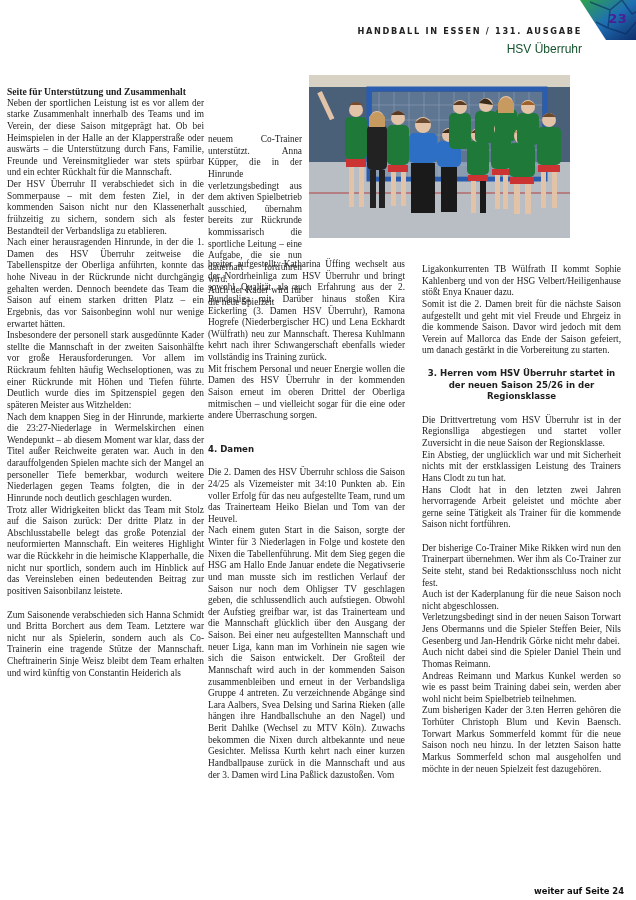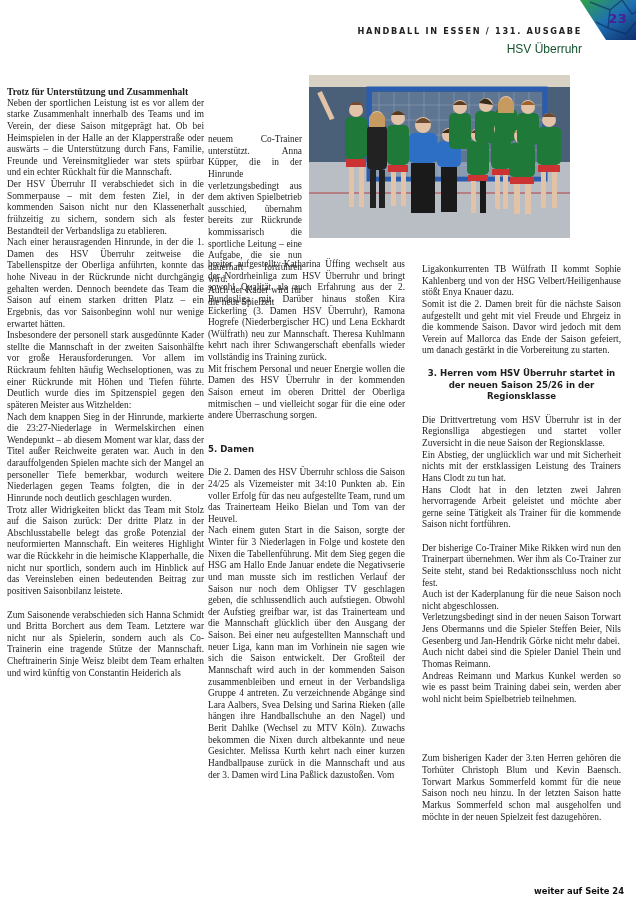--- a/index.html
+++ b/index.html
@@ -160,51 +160,51 @@
           <rect x="232" y="97" width="5" height="36" fill="#e3c3a8"></rect>
           <rect x="243" y="97" width="5" height="36" fill="#e3c3a8"></rect>
           <circle cx="240" cy="45" r="7" fill="#e3c3a8"></circle>
           <path d="M233,42 Q240,34 247,42" fill="#6a4a30"></path>
         </g>
     </g>
   </svg>
 </div>
 
 <div class="col col1">
-  <p class="kicker" lang="de" style="hyphens: auto;">Trotz für Unterstützung und Zusammenhalt</p>
+  <p class="kicker" lang="de" style="hyphens: auto;">Seite für Unterstützung und Zusammenhalt</p>
   <p lang="de" style="hyphens: auto;">Neben der sportlichen Leistung ist es vor allem der starke Zusammenhalt innerhalb des Teams und im Verein, der diese Saison mitgeprägt hat. Ob bei Heimspielen in der Halle an der Klapperstraße oder auswärts – die Unterstützung durch Fans, Familie, Freunde und Vereinsmitglieder war stets spürbar und ein echter Rückhalt für die Mannschaft.</p>
   <p lang="de" style="hyphens: auto;">Der HSV Überruhr II verabschiedet sich in die Sommerpause – mit dem festen Ziel, in der kommenden Saison nicht nur den Klassenerhalt frühzeitig zu sichern, sondern sich als fester Bestandteil der Verbandsliga zu etablieren.</p>
   <p lang="de" style="hyphens: auto;">Nach einer herausragenden Hinrunde, in der die 1. Damen des HSV Überruhr zeitweise die Tabellenspitze der Oberliga anführten, konnte das hohe Niveau in der Rückrunde nicht durchgängig gehalten werden. Dennoch beendete das Team die Saison auf einem starken dritten Platz – ein Ergebnis, das vor Saisonbeginn wohl nur wenige erwartet hätten.</p>
   <p lang="de" style="hyphens: auto;">Insbesondere der personell stark ausgedünnte Kader stellte die Mannschaft in der zweiten Saisonhälfte vor große Herausforderungen. Vor allem im Rückraum fehlten häufig Wechseloptionen, was zu einer Rückrunde mit Höhen und Tiefen führte. Deutlich wurde dies im Spitzenspiel gegen den späteren Meister aus Witzhelden:</p>
   <p lang="de" style="hyphens: auto;">Nach dem knappen Sieg in der Hinrunde, markierte die 23:27-Niederlage in Wermelskirchen einen Wendepunkt – ab diesem Moment war klar, dass der Titel außer Reichweite geraten war. Auch in den darauffolgenden Spielen machte sich der Mangel an personeller Tiefe bemerkbar, wodurch weitere Niederlagen gegen Teams folgten, die in der Hinrunde noch deutlich geschlagen wurden.</p>
   <p lang="de" style="hyphens: auto;">Trotz aller Widrigkeiten blickt das Team mit Stolz auf die Saison zurück: Der dritte Platz in der Abschlusstabelle belegt das große Potenzial der neuformierten Mannschaft. Ein weiteres Highlight war die Rückkehr in die heimische Klapperhalle, die nicht nur sportlich, sondern auch im Hinblick auf das Vereinsleben einen bedeutenden Beitrag zur positiven Saisonbilanz leistete.</p>
   <p class="gap" lang="de" style="hyphens: auto; margin-top: 12px;">Zum Saisonende verabschieden sich Hanna Schmidt und Britta Borchert aus dem Team. Letztere war nicht nur als Spielerin, sondern auch als Co-Trainerin eine tragende Stütze der Mannschaft. Cheftrainerin Sinje Weisz bleibt dem Team erhalten und wird künftig von Constantin Heiderich als</p>
 </div>
 
 <div class="col col2a">
   <p lang="de" style="hyphens: auto; margin-top: 48px;">neuem Co-Trainer unterstützt. Anna Küpper, die in der Hinrunde verletzungsbedingt aus dem aktiven Spielbetrieb ausschied, übernahm bereits zur Rückrunde kommissarisch die sportliche Leitung – eine Aufgabe, die sie nun dauerhaft fortführen wird.</p>
   <p lang="de" style="hyphens: auto;">Auch der Kader wird für die neue Spielzeit</p>
 </div>
 
 <div class="col col2b">
   <p lang="de" style="hyphens: auto;">breiter aufgestellt: Katharina Üffing wechselt aus der Nordrheinliga zum HSV Überruhr und bringt sowohl Qualität als auch Erfahrung aus der 2. Bundesliga mit. Darüber hinaus stoßen Kira Eickerling (3. Damen HSV Überruhr), Ramona Hogrefe (Niederbergischer HC) und Lena Eckhardt (Wülfrath) neu zur Mannschaft. Theresa Kuhlmann kehrt nach ihrer Schwangerschaft ebenfalls wieder vollständig ins Training zurück.</p>
   <p lang="de" style="hyphens: auto;">Mit frischem Personal und neuer Energie wollen die Damen des HSV Überruhr in der kommenden Saison erneut im oberen Drittel der Oberliga mitmischen – und vielleicht sogar für die eine oder andere Überraschung sorgen.</p>
-  <p class="h3" style="margin-top: 22px !important; hyphens: auto;" lang="de">5. Damen</p>
+  <p class="h3" style="margin-top: 22px !important; hyphens: auto;" lang="de">4. Damen</p>
   <p lang="de" style="hyphens: auto;">Die 2. Damen des HSV Überruhr schloss die Saison 24/25 als Vizemeister mit 34:10 Punkten ab. Ein voller Erfolg für das neu aufgestellte Team, rund um das Trainerteam Heiko Bielan und Tom van der Heuvel.</p>
   <p lang="de" style="hyphens: auto;">Nach einem guten Start in die Saison, sorgte der Winter für 3 Niederlagen in Folge und kostete den Nixen die Tabellenführung. Mit dem Sieg gegen die HSG am Hallo Ende Januar endete die Negativserie und man musste sich im restlichen Verlauf der Saison nur noch dem Ohligser TV geschlagen geben, die schlussendlich auch aufstiegen. Obwohl der Aufstieg greifbar war, ist das Trainerteam und die Mannschaft glücklich über den Ausgang der Saison. Bei einer neu aufgestellten Mannschaft und neuer Liga, kann man im Vorhinein nie sagen wie sich die Saison entwickelt. Der Großteil der Mannschaft wird auch in der kommenden Saison zusammenbleiben und erneut in der Verbandsliga Gruppe 4 antreten. Zu verzeichnende Abgänge sind Lara Aalbers, Svea Delsing und Sarina Rieken (alle hängen ihre Handballschuhe an den Nagel) und Berit Dahlke (Wechsel zu MTV Köln). Zuwachs bekommen die Nixen durch altbekannte und neue Gesichter. Melissa Kurth kehrt nach einer kurzen Handballpause zurück in die Mannschaft und aus der 3. Damen wird Lina Paßlick dazustoßen. Vom</p>
 </div>
 
 <div class="col col3">
   <p lang="de" style="hyphens: auto;">Ligakonkurrenten TB Wülfrath II kommt Sophie Kahlenberg und von der HSG Velbert/Heiligenhause stößt Enya Knauer dazu.</p>
   <p lang="de" style="hyphens: auto;">Somit ist die 2. Damen breit für die nächste Saison aufgestellt und geht mit viel Freude und Ehrgeiz in die kommende Saison. Davor wird jedoch mit dem Verein auf Mallorca das Ende der Saison gefeiert, um danach gestärkt in die Vorbereitung zu starten.</p>
   <p class="h3" lang="de" style="hyphens: auto; text-align: center;">3. Herren vom HSV Überruhr startet in der neuen Saison 25/26 in der Regionsklasse</p>
   <p lang="de" style="hyphens: auto;">Die Drittvertretung vom HSV Überruhr ist in der Regionslliga abgestiegen und startet voller Zuversicht in die neue Saison der Regionsklasse.</p>
   <p lang="de" style="hyphens: auto;">Ein Abstieg, der unglücklich war und mit Sicherheit nichts mit der erstklassigen Leistung des Trainers Hans Clodt zu tun hat.</p>
   <p lang="de" style="hyphens: auto;">Hans Clodt hat in den letzten zwei Jahren hervorragende Arbeit geleistet und möchte aber gerne seine Tätigkeit als Trainer für die kommende Saison nicht fortführen.</p>
   <p class="gap" lang="de" style="hyphens: auto;">Der bisherige Co-Trainer Mike Rikken wird nun den Trainerpart übernehmen. Wer ihm als Co-Trainer zur Seite steht, stand bei Redaktionsschluss noch nicht fest.</p>
   <p lang="de" style="hyphens: auto;">Auch ist der Kaderplanung für die neue Saison noch nicht abgeschlossen.</p>
   <p lang="de" style="hyphens: auto;">Verletzungsbedingt sind in der neuen Saison Torwart Jens Obermanns und die Spieler Steffen Beier, Nils Gesenberg und Jan-Hendrik Görke nicht mehr dabei.</p>
   <p lang="de" style="hyphens: auto;">Auch nicht dabei sind die Spieler Daniel Thein und Thomas Reimann.</p>
   <p lang="de" style="hyphens: auto;">Andreas Reimann und Markus Kunkel werden so wie es passt beim Training dabei sein, werden aber wohl nicht beim Spielbetrieb teilnehmen.</p>
-  <p lang="de" style="hyphens: auto; margin-top: 48px;">Zum bisherigen Kader der 3.ten Herren gehören die Torhüter Christoph Blum und Kevin Baensch. Torwart Markus Sommerfeld kommt für die neue Saison noch neu hinzu. In der letzten Saison hatte Markus Sommerfeld schon mal ausgeholfen und möchte in der neuen Spielzeit fest dazugehören.</p>
+  <p lang="de" style="hyphens: auto;">Zum bisherigen Kader der 3.ten Herren gehören die Torhüter Christoph Blum und Kevin Baensch. Torwart Markus Sommerfeld kommt für die neue Saison noch neu hinzu. In der letzten Saison hatte Markus Sommerfeld schon mal ausgeholfen und möchte in der neuen Spielzeit fest dazugehören.</p>
 </div>
 
 <div class="continue">weiter auf Seite 24</div>
 
 </body></html>

